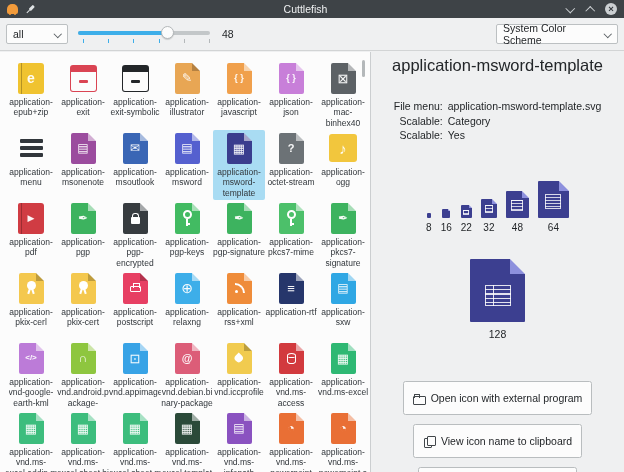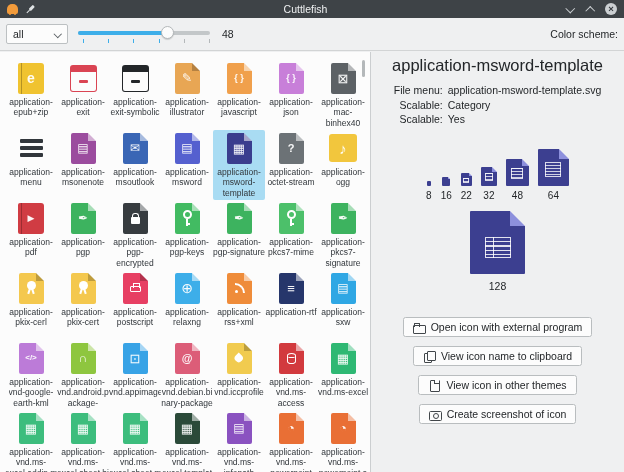--- a/index.html
+++ b/index.html
@@ -92,21 +92,21 @@
   .g-db { width:9px; height:11px; border:1.5px solid #fff; border-radius:4.5px / 2.8px; position:relative; z-index:1; }
   .g-db::before { content:""; position:absolute; left:0; right:0; top:1px; height:2.5px;
     border-bottom:1.4px solid #fff; border-radius:50%; }
   .g-printer { width:11px; height:6px; border:1.4px solid #fff; border-radius:1px; position:relative; margin-top:2px; z-index:1; }
   .g-printer::before { content:""; position:absolute; left:2px; top:-4.5px; width:5px; height:4px;
     border:1.4px solid #fff; border-bottom:none; }
 
   .scroll-thumb { position:absolute; right:5px; top:8px; width:3px; height:17px; background:#b4b8ba; border-radius:2px; }
 
   
-  .right-panel { flex:1; background:#eff0f1; display:flex; flex-direction:column; align-items:center; overflow:hidden; }
+  .right-panel { flex:1; background:#eff0f1; display:flex; flex-direction:column; align-items:center; overflow:hidden;gap:16px; }
   .rp-title { margin-top:4px; font-size:16.5px; color:#232629; }
   .rp-fields { margin-top:9px; display:grid; grid-template-columns:auto auto; column-gap:5px; row-gap:2.5px; font-size:10.5px; }
   .rp-fields .fl { text-align:right; }
   .previews { margin-top:23px; display:flex; align-items:flex-end; gap:9px; }
   .pv { display:flex; flex-direction:column; align-items:center; }
   .pv-iwrap { display:flex; align-items:flex-end; }
   .pv-label { font-size:10px; margin-top:4px; }
   .mini-doc { --cut:#eff0f1; background:#3c3f90; border-radius:1px; position:relative;
     display:flex; align-items:center; justify-content:center; }
   .mini-doc.pat { background-image:
@@ -118,21 +118,21 @@
     background:repeating-linear-gradient(180deg, transparent 0 2px, rgba(255,255,255,.75) 2px 3px); }
   .big-128 { margin-top:10px;text-align:center; }
   .big-128 .tbl2 { width:26px; height:21px; border:1.5px solid rgba(255,255,255,.85); margin-top:10px;
     background-image:
       linear-gradient(90deg, transparent 0 7px, rgba(255,255,255,.85) 7px 8.5px, transparent 8.5px),
       repeating-linear-gradient(180deg, transparent 0 3px, rgba(255,255,255,.85) 3px 4.3px); }
   .big-label { font-size:10.5px; margin-top:6px; }
 
   .actions { margin-top:25px; display:flex; flex-direction:column; align-items:center; gap:9px; }
   .act-btn { display:flex; align-items:center; gap:6px; background:#fcfcfc; border:1px solid #b9bdbf;
-    border-radius:2.5px; padding:2px 9px; height:20px; font-size:10.5px; color:#232629;
+    border-radius:2.5px; padding:2px 9px; height:34px; font-size:10.5px; color:#232629;
     font-family:"Liberation Sans",sans-serif; cursor:default; }
   .bi { width:12px; height:12px; position:relative; flex:none; }
   .bi-folder::before { content:""; position:absolute; left:0.5px; top:3.5px; width:11px; height:7px;
     border:1.2px solid #41464a; border-radius:1px; }
   .bi-folder::after { content:""; position:absolute; left:1px; top:1.5px; width:4.5px; height:3px;
     border:1.2px solid #41464a; border-bottom:none; border-radius:1px 1px 0 0; }
   .bi-clipboard::before { content:""; position:absolute; left:1px; top:3px; width:6.5px; height:8px;
     border:1.2px solid #41464a; border-radius:1px; }
   .bi-clipboard::after { content:""; position:absolute; left:4.5px; top:0.5px; width:6.5px; height:8px;
     border:1.2px solid #41464a; border-radius:1px; background:#fcfcfc; }
@@ -172,21 +172,24 @@
       <span class="sl-tick" style="left: 3.5%; background: rgb(61, 174, 233);"></span>
       <span class="sl-tick" style="left: 22.7%; background: rgb(61, 174, 233);"></span>
       <span class="sl-tick" style="left: 41.9%; background: rgb(61, 174, 233);"></span>
       <span class="sl-tick" style="left: 61.1%; background: rgb(61, 174, 233);"></span>
       <span class="sl-tick" style="left: 80.3%; background: rgb(180, 184, 186);"></span>
       <span class="sl-tick" style="left: 99.5%; background: rgb(180, 184, 186);"></span>
       <div class="sl-handle" style="left: calc(68% - 6.5px);"></div>
     </div>
   <span class="sl-val">48</span>
   <div class="flex-sp"></div>
-  <span class="cs-label">Color scheme:</span>
+  <div class="combo scheme">
+    <span>System Color Scheme</span>
+    <span class="cchev"></span>
+  </div>
 </div>
 
 <div class="main">
   <div class="left-panel">
     <div class="grid" id="grid">
         <div class="cell">
           <div class="ic-wrap">
             <div class="ic-book" style="background: rgb(240, 195, 48);">
               <span class="glyph" style="font-size: 14px; font-weight: bold;">e</span>
             </div>

